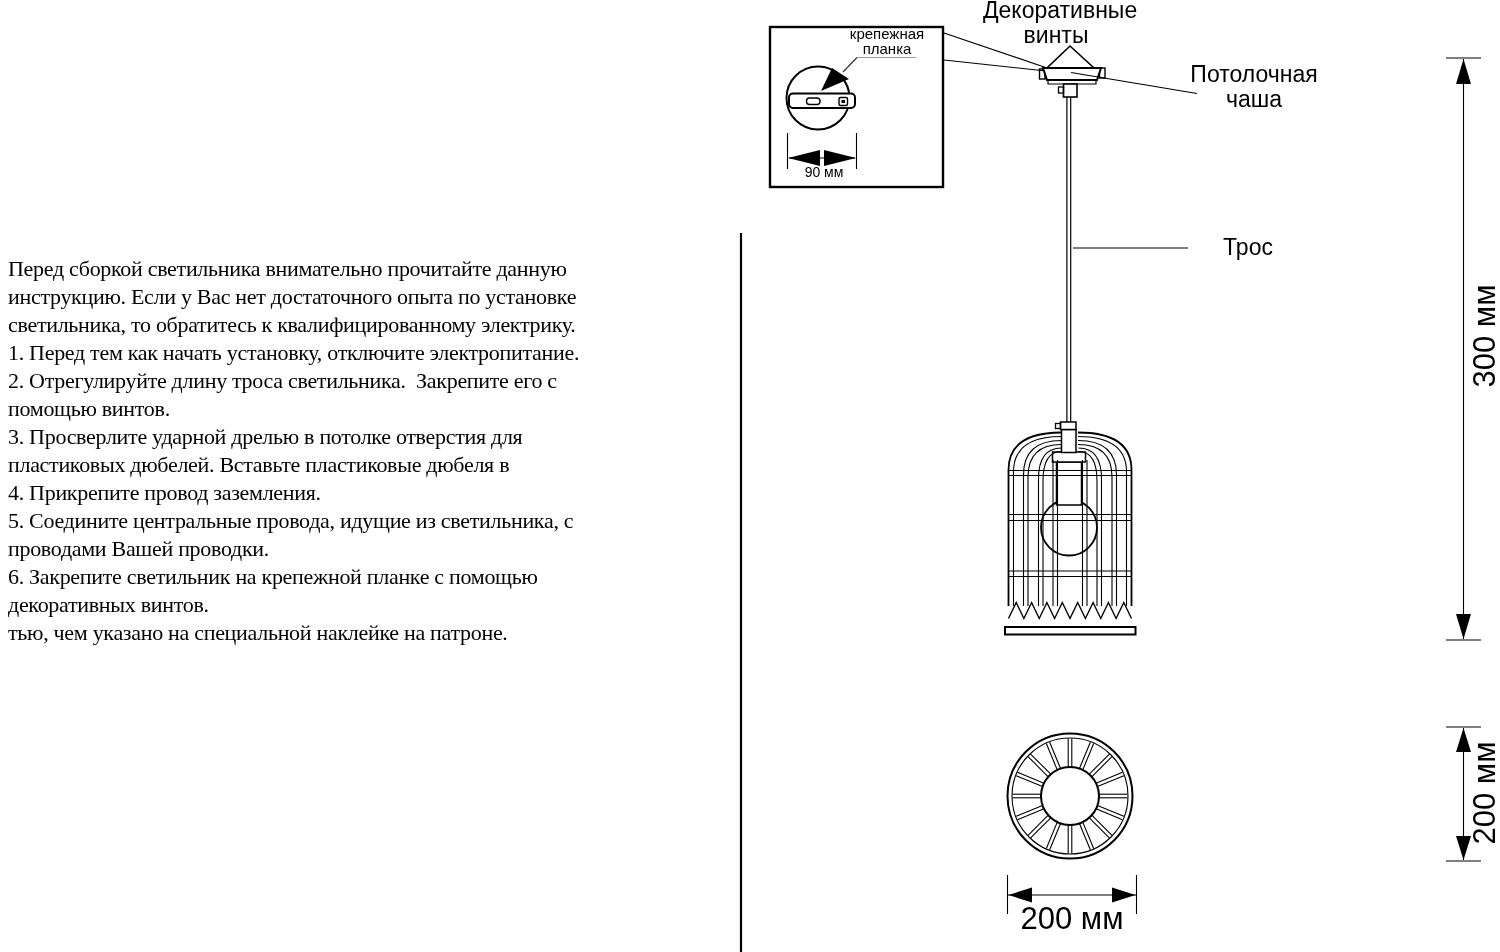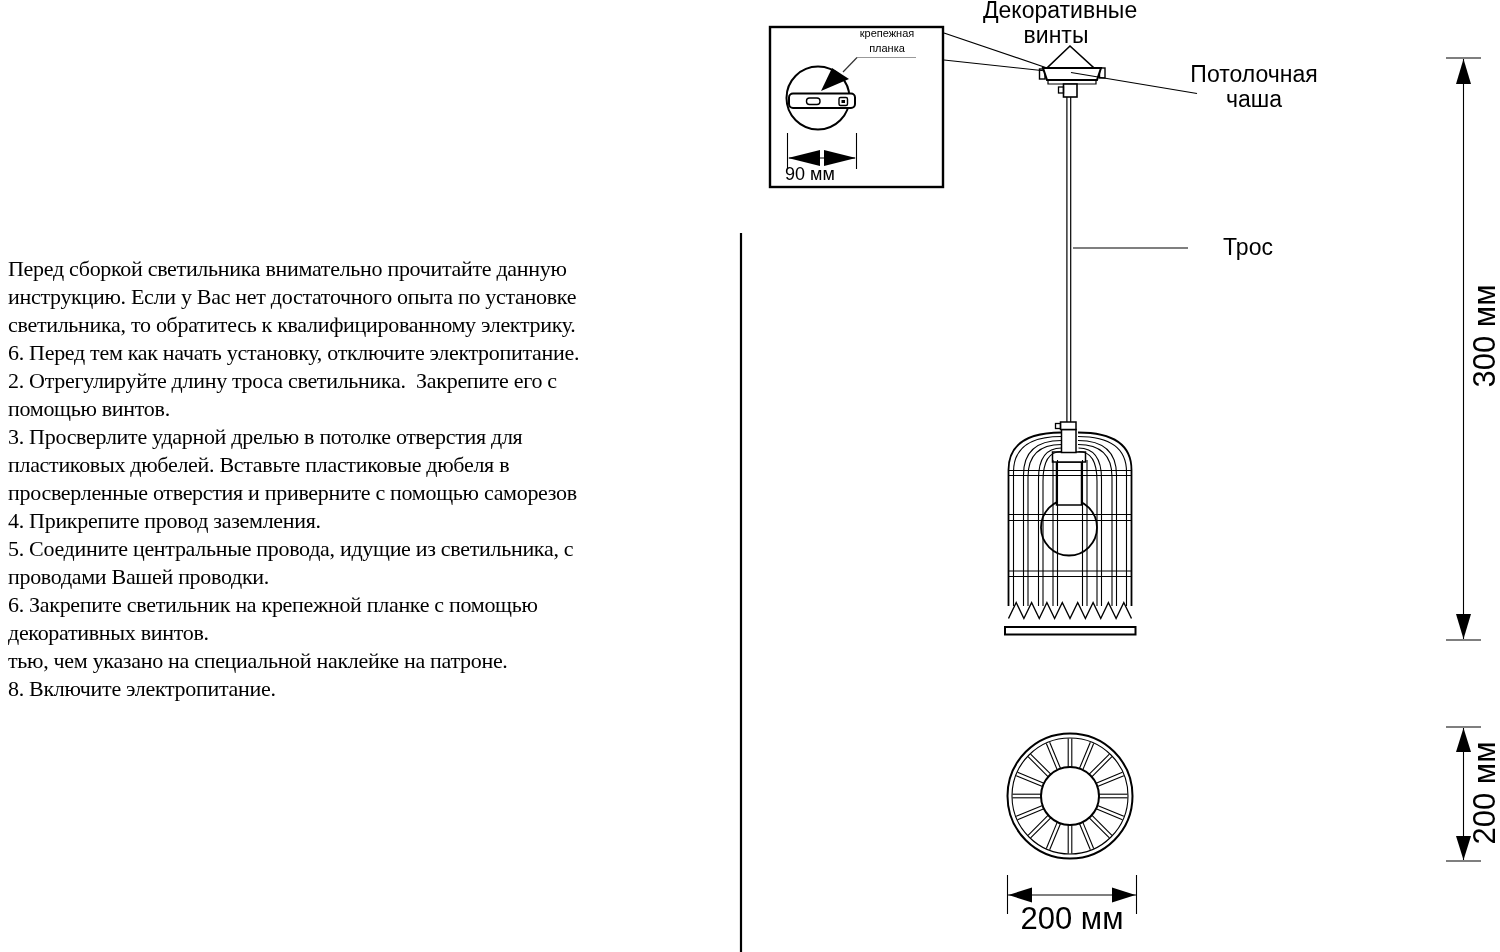--- a/index.html
+++ b/index.html
@@ -15,48 +15,46 @@
     font-size:22px;line-height:28px;letter-spacing:-0.3px;font-family:Liberation Serif, serif;
   }
   .instructions .line{white-space:pre;}
   
   svg.drawing{left:0;top:0;pointer-events:none;}
   
   .lbl{font-size:23px;line-height:25px;text-align:center;}
   .lbl-deco{left:983px;top:-2px;width:146px;}
   .lbl-cup{left:1190px;top:62px;width:128px;text-align:center;}
   .lbl-tros{left:1198px;top:235px;width:100px;text-align:center;}
-  .lbl-plate{left:845px;top:26px;width:84px;font-size:11px;line-height:15px;}
+  .lbl-plate{left:845px;top:26px;width:84px;font-size:15px;line-height:15px;}
   .dim{font-size:31px;white-space:nowrap;}
-  .dim-90{left:785px;top:164px;width:78px;font-size:18px;}
+  .dim-90{left:785px;top:164px;width:78px;text-align:center;font-size:14px;}
   .dim-200h{left:1002px;top:901px;width:140px;text-align:center;}
   .dim-rot{transform:translate(-50%,-50%) rotate(-90deg);transform-origin:center center;}
   .dim-300v{left:1485px;top:336px;}
   .dim-200v{left:1485px;top:793px;}
 </style>
 </head>
 <body>
 
 <div class="abs instructions">
   <div class="line">Перед сборкой светильника внимательно прочитайте данную</div>
   <div class="line">инструкцию. Если у Вас нет достаточного опыта по установке</div>
   <div class="line">светильника, то обратитесь к квалифицированному электрику.</div>
-  <div class="line">6. Перед тем как начать установку, отключите электропитание.</div>
+  <div class="line">1. Перед тем как начать установку, отключите электропитание.</div>
   <div class="line">2. Отрегулируйте длину троса светильника.  Закрепите его с</div>
   <div class="line">помощью винтов.</div>
   <div class="line">3. Просверлите ударной дрелью в потолке отверстия для</div>
   <div class="line">пластиковых дюбелей. Вставьте пластиковые дюбеля в</div>
-  <div class="line">просверленные отверстия и приверните с помощью саморезов</div>
   <div class="line">4. Прикрепите провод заземления.</div>
   <div class="line">5. Соедините центральные провода, идущие из светильника, с</div>
   <div class="line">проводами Вашей проводки.</div>
   <div class="line">6. Закрепите светильник на крепежной планке с помощью</div>
   <div class="line">декоративных винтов.</div>
   <div class="line">тью, чем указано на специальной наклейке на патроне.</div>
-  <div class="line">8. Включите электропитание.</div>
 </div>
 
 <svg class="abs drawing" width="1500" height="952" viewBox="0 0 1500 952" fill="none" stroke="#000" stroke-linecap="butt">
 
   <line x1="741" y1="233" x2="741" y2="952" stroke-width="2.2"></line>
 
   <g>
     <rect x="770" y="27" width="173" height="160" stroke-width="2.4"></rect>
     <circle cx="818" cy="98" r="31.5" stroke-width="2"></circle>
     <rect x="789" y="93.5" width="66" height="14.5" rx="4" stroke-width="2" fill="#fff"></rect>

